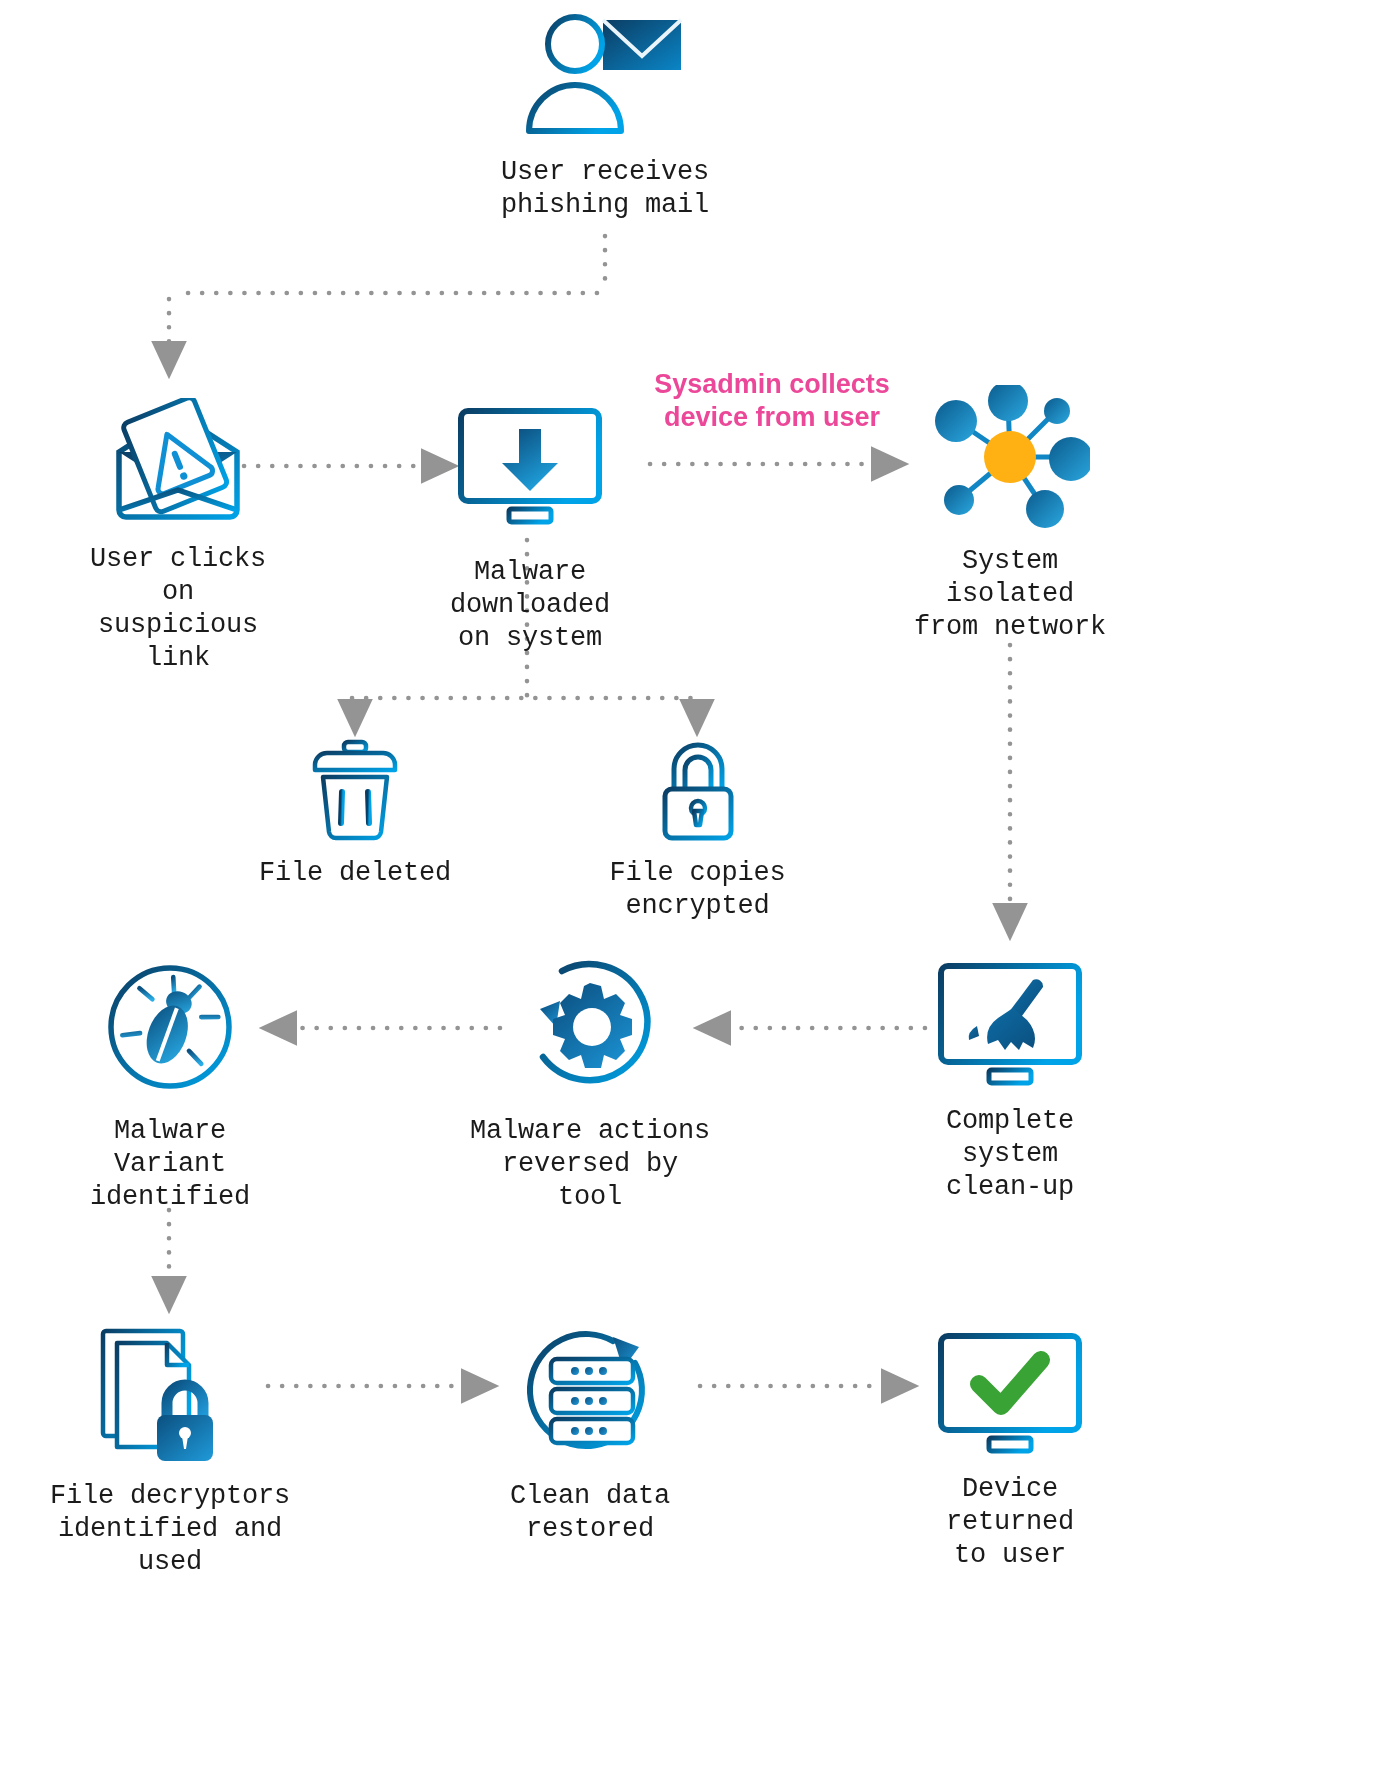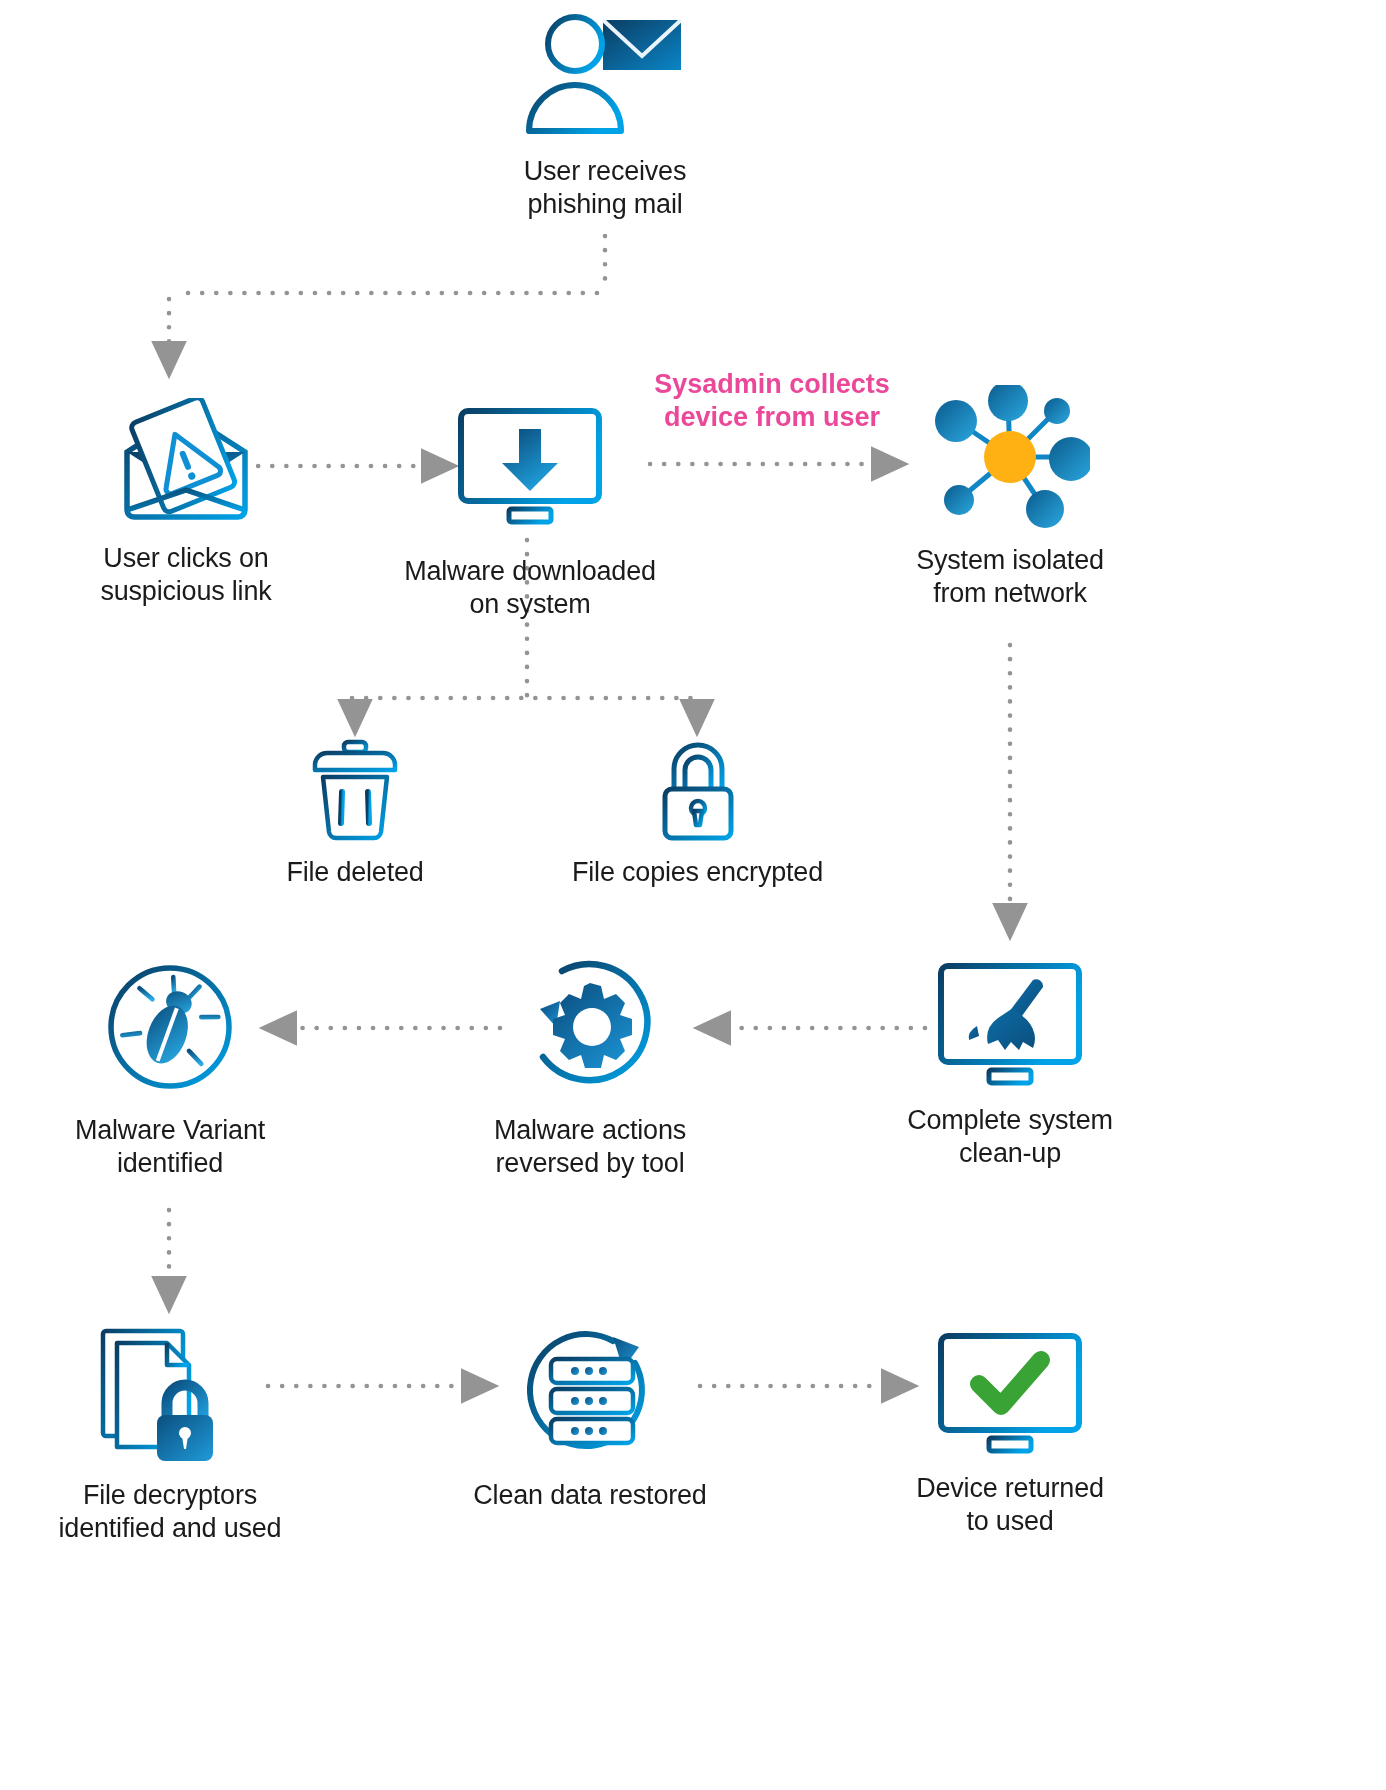--- a/index.html
+++ b/index.html
@@ -1,18 +1,18 @@
 <!DOCTYPE html>
 <html><head>
 <meta charset="utf-8">
 <style>
   html,body{margin:0;padding:0;background:#ffffff;}
   body{width:1386px;height:1790px;position:relative;font-family:"Liberation Sans",sans-serif;color:#1a1a1a;overflow:hidden;}
   #canvas{position:absolute;inset:0;}
-  .node{position:absolute;display:flex;flex-direction:column;align-items:center;}
+  .node{position:absolute;display:flex;flex-direction:column;align-items:center;font-family:Liberation Mono, monospace;}
   .icon{display:block;}
   .label{margin-top:10px;text-align:center;font-size:27px;line-height:1.22;font-weight:500;color:#1b1b1b;letter-spacing:-0.2px;white-space:pre-line;}
   .edge-label{position:absolute;text-align:center;font-size:27px;line-height:1.22;font-weight:600;color:#ec4899;white-space:pre-line;}
   svg.connectors{position:absolute;left:0;top:0;width:1386px;height:1790px;pointer-events:none;}
 </style>
 </head>
 <body>
 
 <div id="canvas">
 
@@ -70,21 +70,21 @@
         <rect x="88" y="14" width="78" height="50" fill="url(#g1f)"></rect>
         <path d="M88,14 L127,50 L166,14" fill="none" stroke="#eaf4fb" stroke-width="4"></path>
         <circle cx="60" cy="38" r="27" fill="#fff" stroke="url(#g1)" stroke-width="6"></circle>
         <path d="M14,125 a46,46 0 0 1 92,0 z" fill="#fff" stroke="url(#g1)" stroke-width="6" stroke-linejoin="round"></path>
       </svg>
     </span>
     <div class="label">User receives
 phishing mail</div>
   </div>
 
-  <div class="node" style="left:76px;top:398px;width:220px;justify-content:flex-end;">
+  <div class="node" style="left:68px;top:398px;width:220px;justify-content:flex-end;">
     <span class="icon">
       <svg width="135" height="130" viewBox="0 0 135 130">
         <defs>
           <linearGradient id="g2" x1="0" y1="0" x2="1" y2="1">
             <stop offset="0" stop-color="#0b3d63"></stop>
               <stop offset="1" stop-color="#00a3e8"></stop>
           </linearGradient>
           <linearGradient id="g2f" x1="0" y1="0" x2="1" y2="1">
             <stop offset="0" stop-color="#0b3d63"></stop>
               <stop offset="1" stop-color="#0a85c6"></stop>
@@ -369,16 +369,16 @@
             <stop offset="0" stop-color="#0b3d63"></stop>
               <stop offset="1" stop-color="#00a3e8"></stop>
           </linearGradient>
         </defs>
         <rect x="6" y="6" width="138" height="94" rx="7" fill="#fff" stroke="url(#g12)" stroke-width="6"></rect>
         <path d="M44,54 L66,76 L106,30" fill="none" stroke="#3aa335" stroke-width="18" stroke-linecap="round" stroke-linejoin="round"></path>
         <rect x="54" y="108" width="42" height="13" rx="2.5" fill="#fff" stroke="url(#g12)" stroke-width="5"></rect>
       </svg>
     </span>
     <div class="label">Device returned
-to used</div>
+to user</div>
   </div>
 
 </div>
 
 </body></html>

